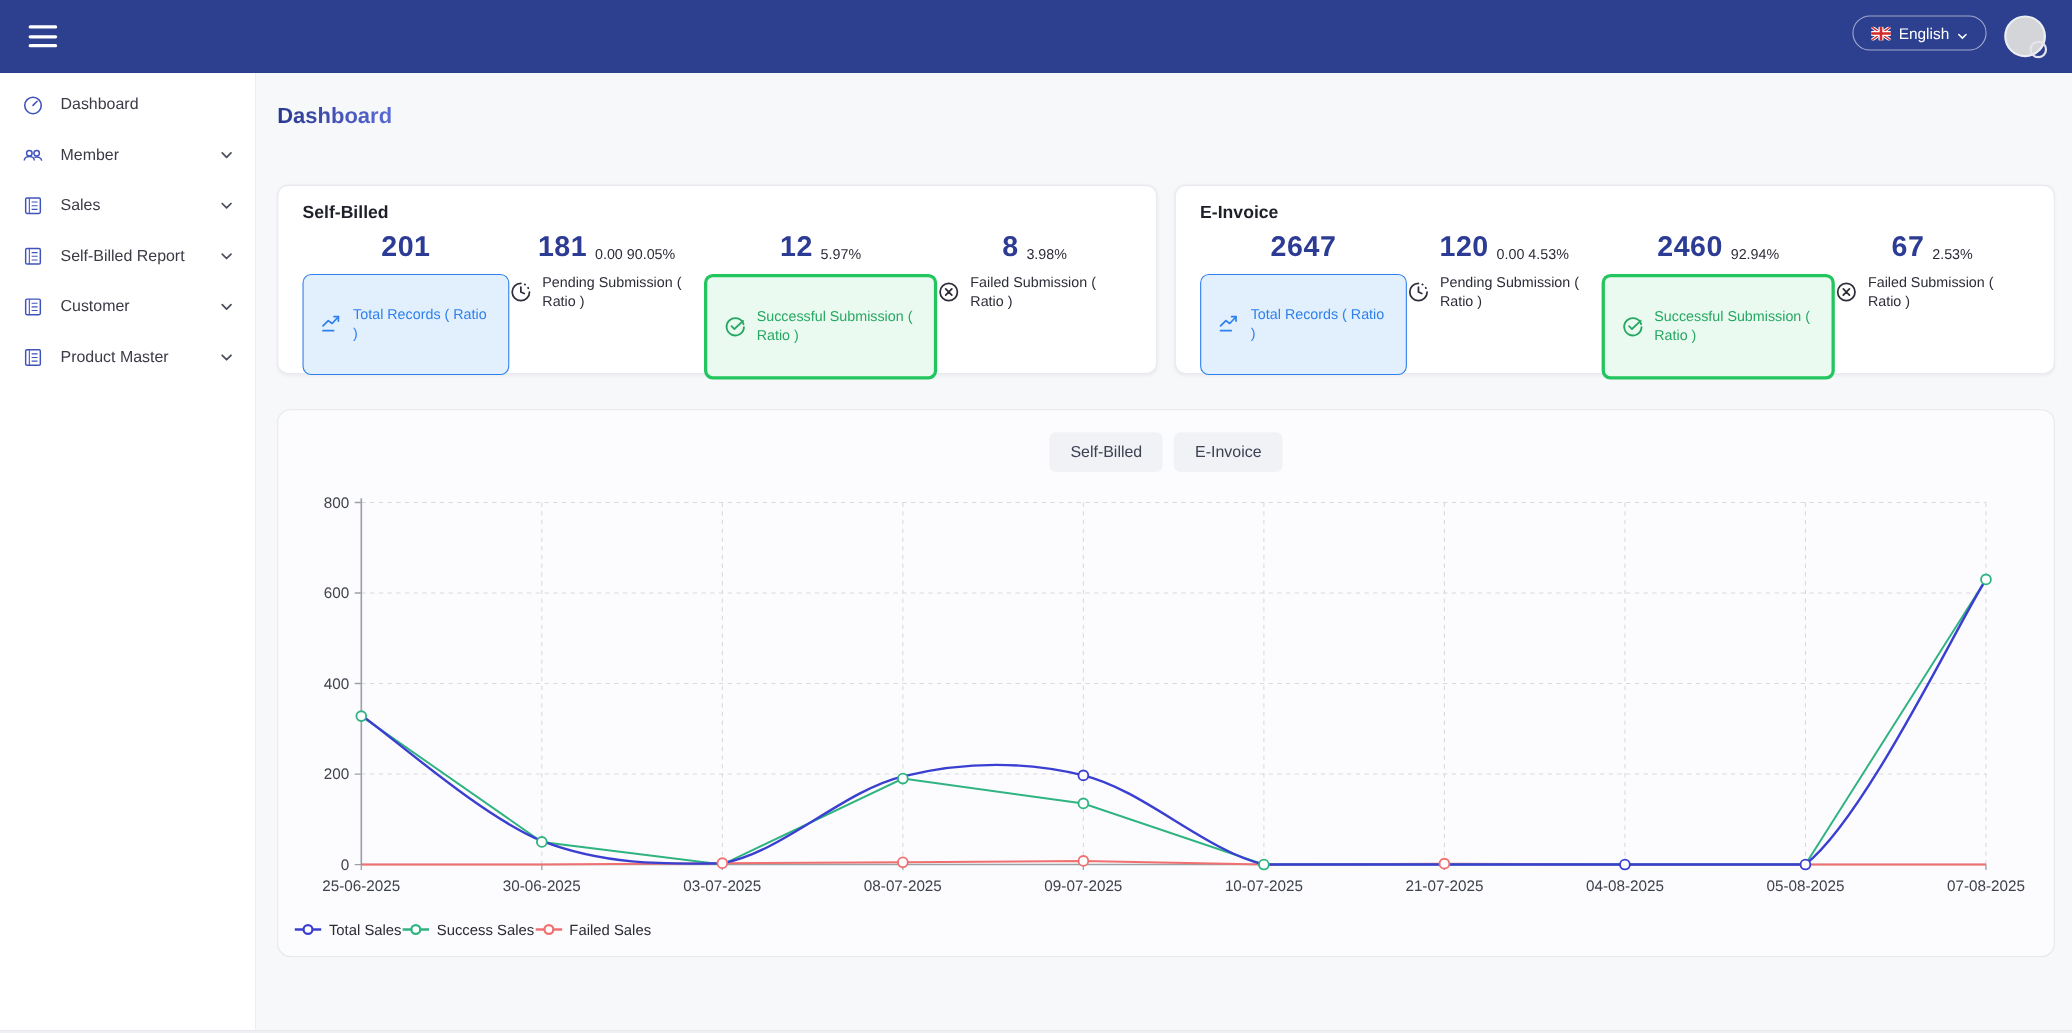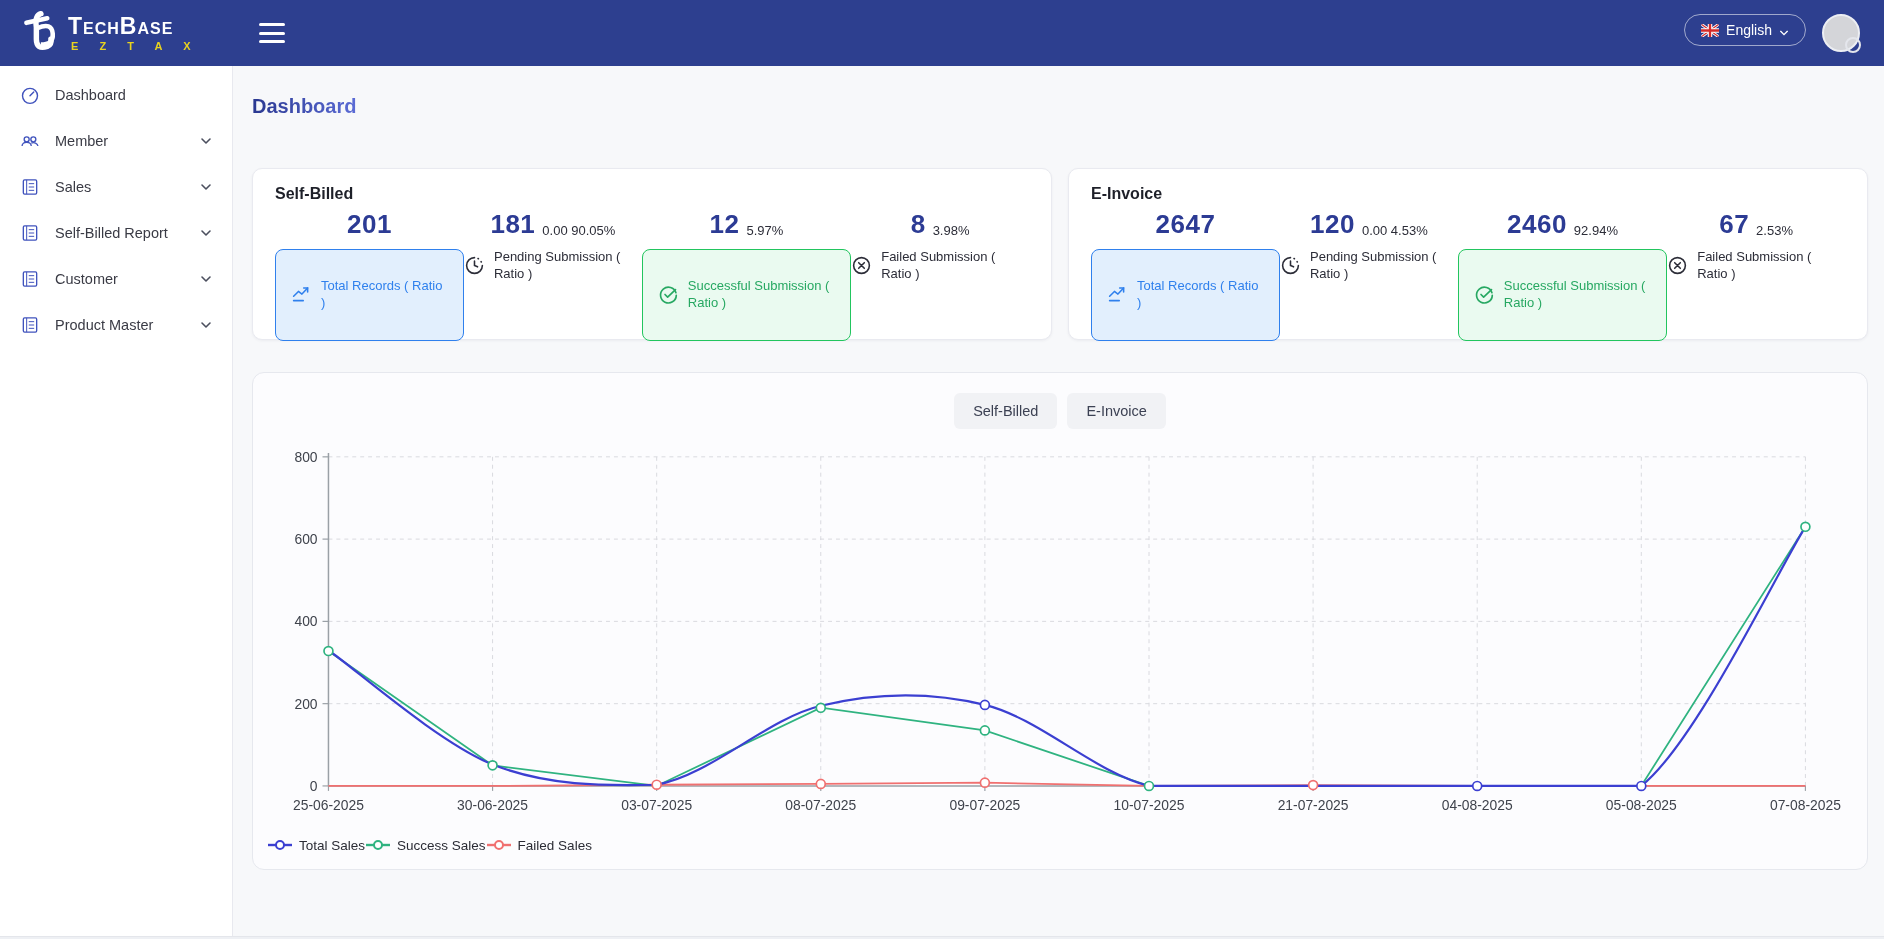--- a/index.html
+++ b/index.html
@@ -58,21 +58,21 @@
   .stat-col{ display:flex; flex-direction:column; align-items:center; }
   .num-row{ display:flex; align-items:baseline; gap:7px; margin-bottom:9px; }
   .num{ font-size:26px; font-weight:700; color:#2c3b94; letter-spacing:.5px; }
   .ratio{ font-size:13px; color:#2c2d38; position:relative; top:2px; }
   .stat-label{ display:flex; align-items:center; gap:9px; font-size:13px; line-height:1.3; color:#2c2d38; }
   .stat-label .l-icon{ width:21px; height:21px; flex:0 0 auto; display:flex; }
   .stat-label .l-text{ max-width:150px; }
   .stat-label.boxed{ border-radius:8px; padding:28px 15px; }
   .stat-label.blue-box{ background:#e2effd; border:1px solid #2f80ed; color:#2f80ed; }
   .stat-label.blue-box .l-icon{ color:#2f80ed; }
-  .stat-label.green-box{ background:#eafaf0; border:1px solid #22c55e; color:#27a862; }
+  .stat-label.green-box{ background:#eafaf0; border:3px solid #22c55e; color:#27a862; }
   .stat-label.green-box .l-icon{ color:#27a862; }
   .stat-label.plain .l-icon{ color:#2c2d38; }
   
   .chart-card{
     margin-top:32px; background:#fcfcfe; border:1px solid #e6e8ee; border-radius:12px;
     padding:20px 14px 10px; height:498px;
   }
   .toggle-row{ display:flex; justify-content:center; gap:10px; }
   .toggle-btn{
     background:#f1f2f5; border:none; border-radius:6px; cursor:pointer;
@@ -81,33 +81,20 @@
   .chart-wrap{ margin-top:10px; }
   .chart-wrap svg{ width:100%; height:auto; display:block; }
   .legend-row{ display:flex; justify-content:flex-start; align-items:center; margin-top:2px; }
   .legend-item{ display:flex; align-items:center; gap:6px; font-size:13.5px; color:#2b2c35; cursor:pointer; }
   .bottom-strip{ position:fixed; left:0; bottom:0; width:1884px; height:3px; border-top:1px solid #e4e6eb; background:#eef0f4; }
 </style>
 </head>
 <body>
 
 <header class="topbar">
-  <div class="logo-wrap">
-    <span>
-      <svg width="40" height="46" viewBox="0 0 44 48" fill="none">
-        <path d="M23 5 Q16 7 18 20 L18 33 Q18 45 30 41 Q35 39 34 33" stroke="#fff" stroke-width="6" stroke-linecap="round" fill="none"></path>
-        <path d="M19 21 Q35 14 36 27 Q37 39 23 39" stroke="#fff" stroke-width="5" fill="none"></path>
-        <path d="M7 15 L30 10" stroke="#fff" stroke-width="5" stroke-linecap="round"></path>
-      </svg>
-    </span>
-    <span class="logo-text">
-      <span class="logo-primary">TechBase</span>
-      <span class="logo-secondary">E Z T A X</span>
-    </span>
-  </div>
   <div class="hamburger">
     <span></span>
       <span></span>
       <span></span>
   </div>
   <div class="topbar-right">
     <div class="lang-pill">
       <span class="flag">
         <svg width="18" height="13" viewBox="0 0 18 13">
           <rect width="18" height="13" fill="#2a3a8c"></rect>

